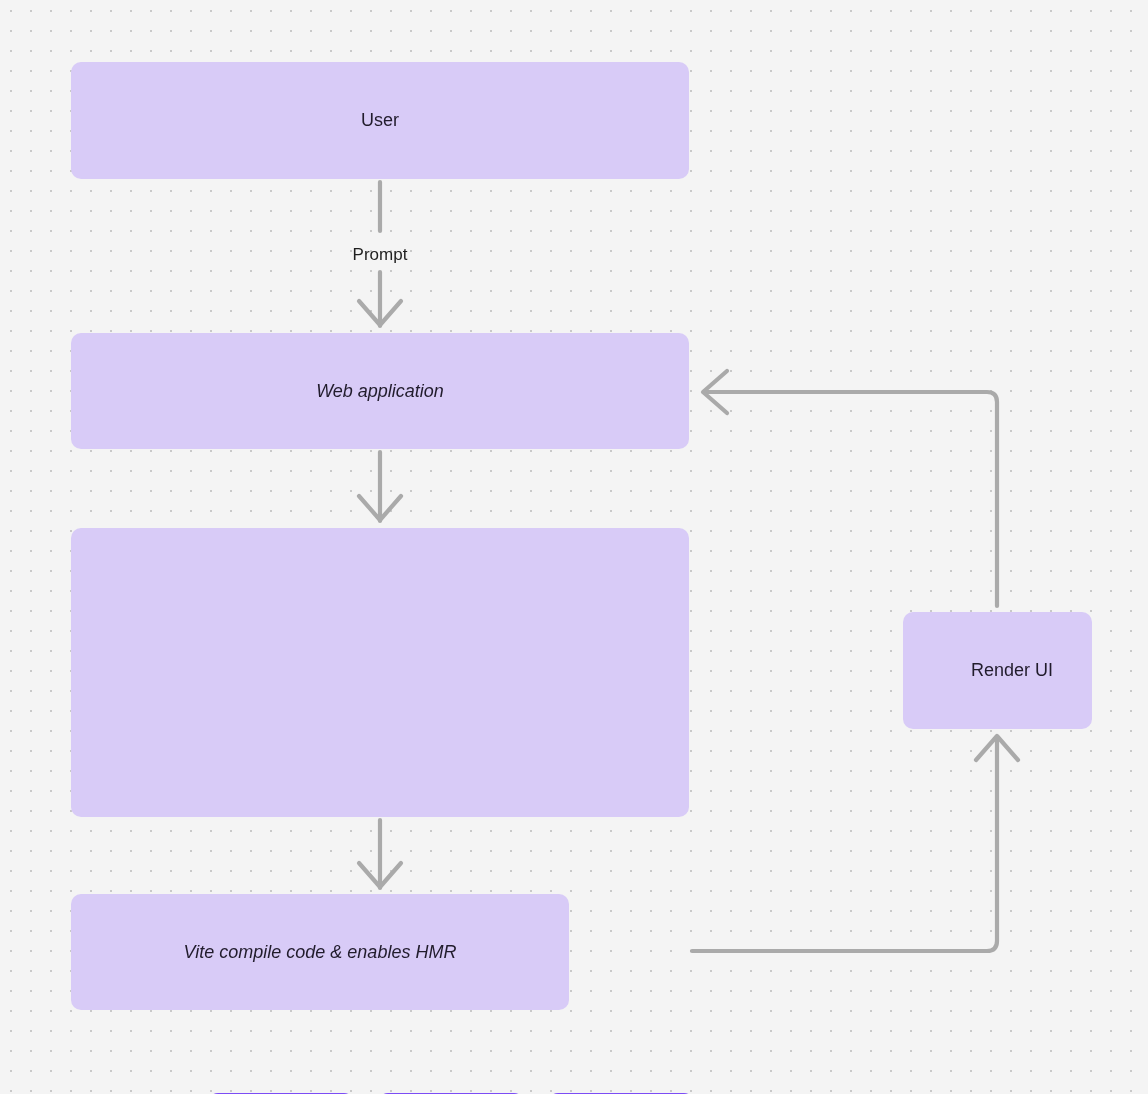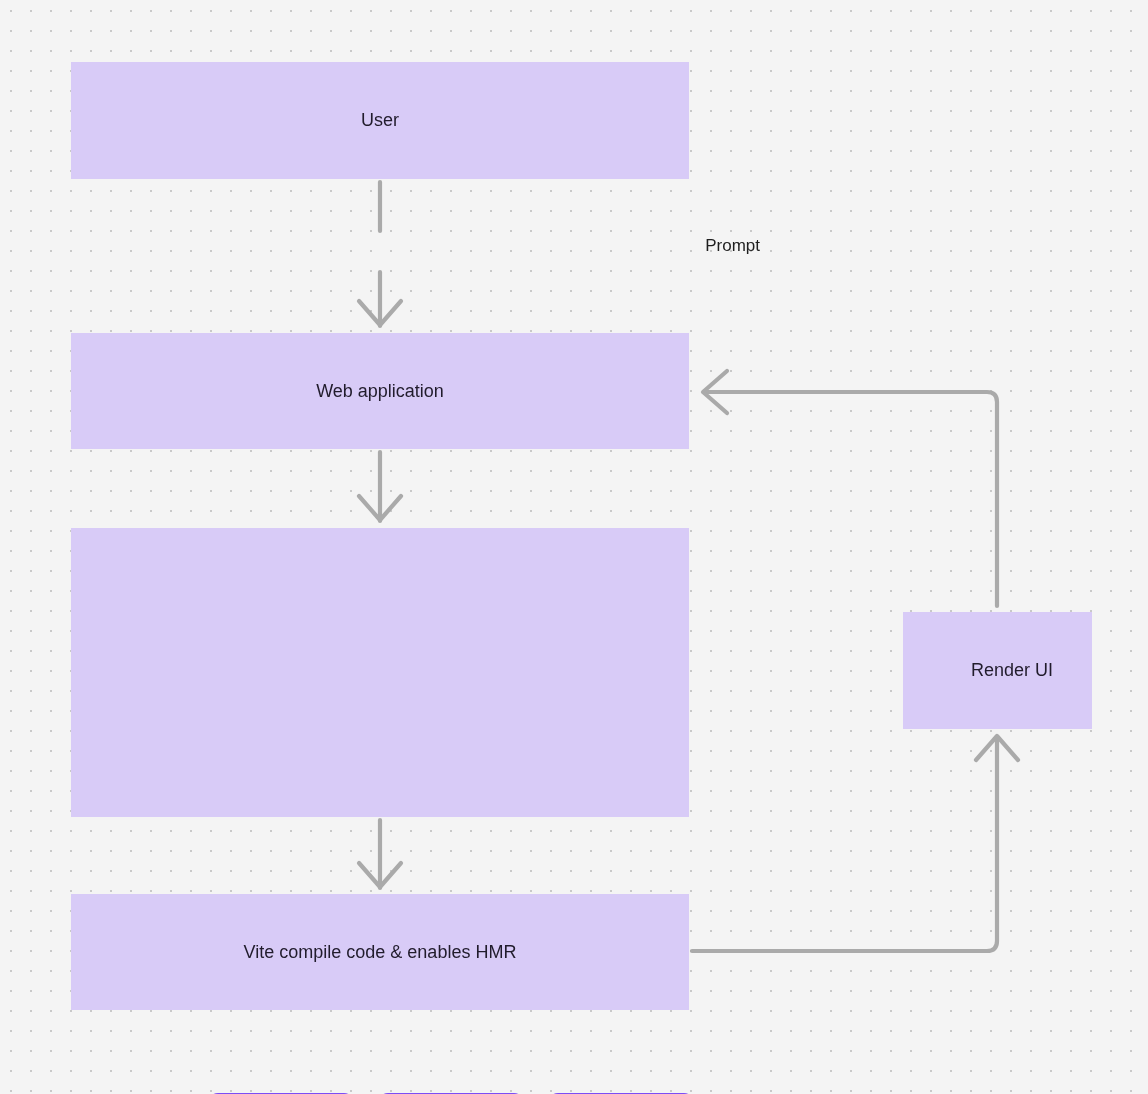--- a/index.html
+++ b/index.html
@@ -18,21 +18,21 @@
     width: 1148px;
     height: 1094px;
     background-color: #f4f4f4;
     background-image: radial-gradient(circle at 1px 1px, #c9c9c9 1.3px, transparent 1.4px);
     background-size: 20px 20px;
     background-position: 10px 10px;
   }
   .node {
     position: absolute;
     box-sizing: border-box;
-    border-radius: 0;
+    border-radius: 10px;
     display: flex;
     align-items: center;
     justify-content: center;
     color: #211c2c;
     font-size: 18px;
     line-height: 1.35;
     text-align: center;
   }
   .node-light {
     background-color: #d8cbf7;
@@ -76,29 +76,29 @@
   .edge-head {
     fill: none;
     stroke: #aaaaaa;
     stroke-width: 4.2;
     stroke-linecap: round;
     stroke-linejoin: round;
   }
 
   
   #node-user          { left: 71px;  top: 62px;  width: 618px; height: 117px; }
-  #node-webapp        { left: 71px;  top: 333px; width: 618px; height: 116px; }
+  #node-webapp        { left: 71px;  top: 333px; width: 618px; height: 116px; font-style: italic; }
   #node-components    { left: 71px;  top: 528px; width: 618px; height: 289px; }
-  #node-vite          { left: 71px;  top: 894px; width: 618px; height: 116px; }
+  #node-vite          { left: 71px;  top: 894px; width: 498px; height: 116px; font-style: italic; }
   #node-render        { left: 903px; top: 612px; width: 189px; height: 117px; padding-left: 29px; }
 
   #chip-html  { left: 137px; top: 565px; width: 146px; height: 106px; }
   #chip-css   { left: 307px; top: 565px; width: 146px; height: 106px; }
   #chip-js    { left: 477px; top: 565px; width: 146px; height: 106px; }
-  #label-prompt { left: 0; top: 236px; width: 760px; text-align: right; }
+  #label-prompt { left: 0; top: 245px; width: 760px; }
 </style>
 </head>
 <body>
 
 <div id="canvas">
 
   <svg class="edges" viewBox="0 0 1148 1094">
 
     <path class="edge-path" d="M 380 182 L 380 231"></path>
 

